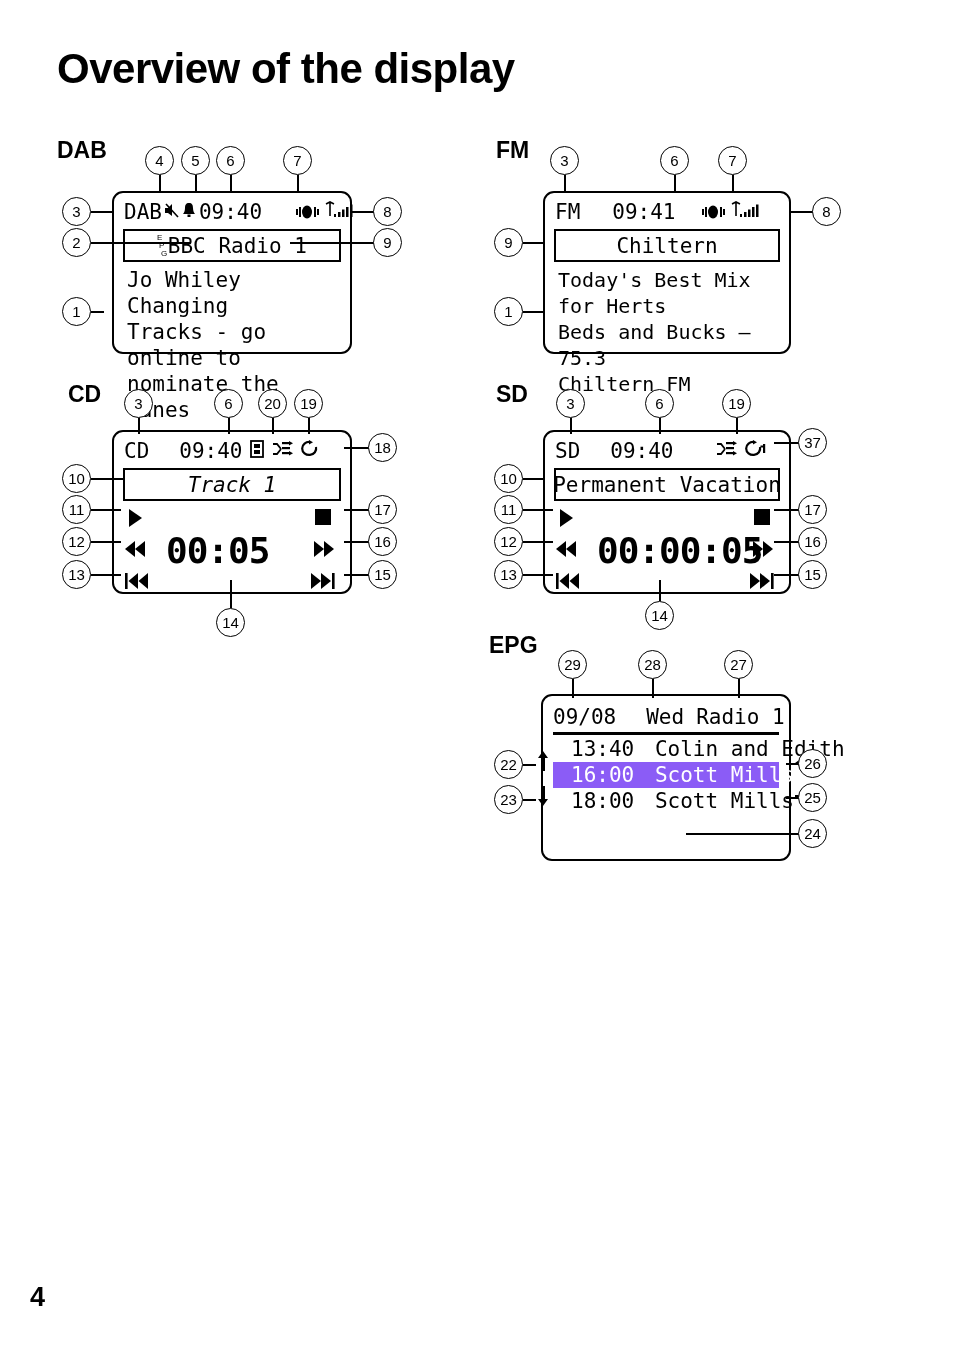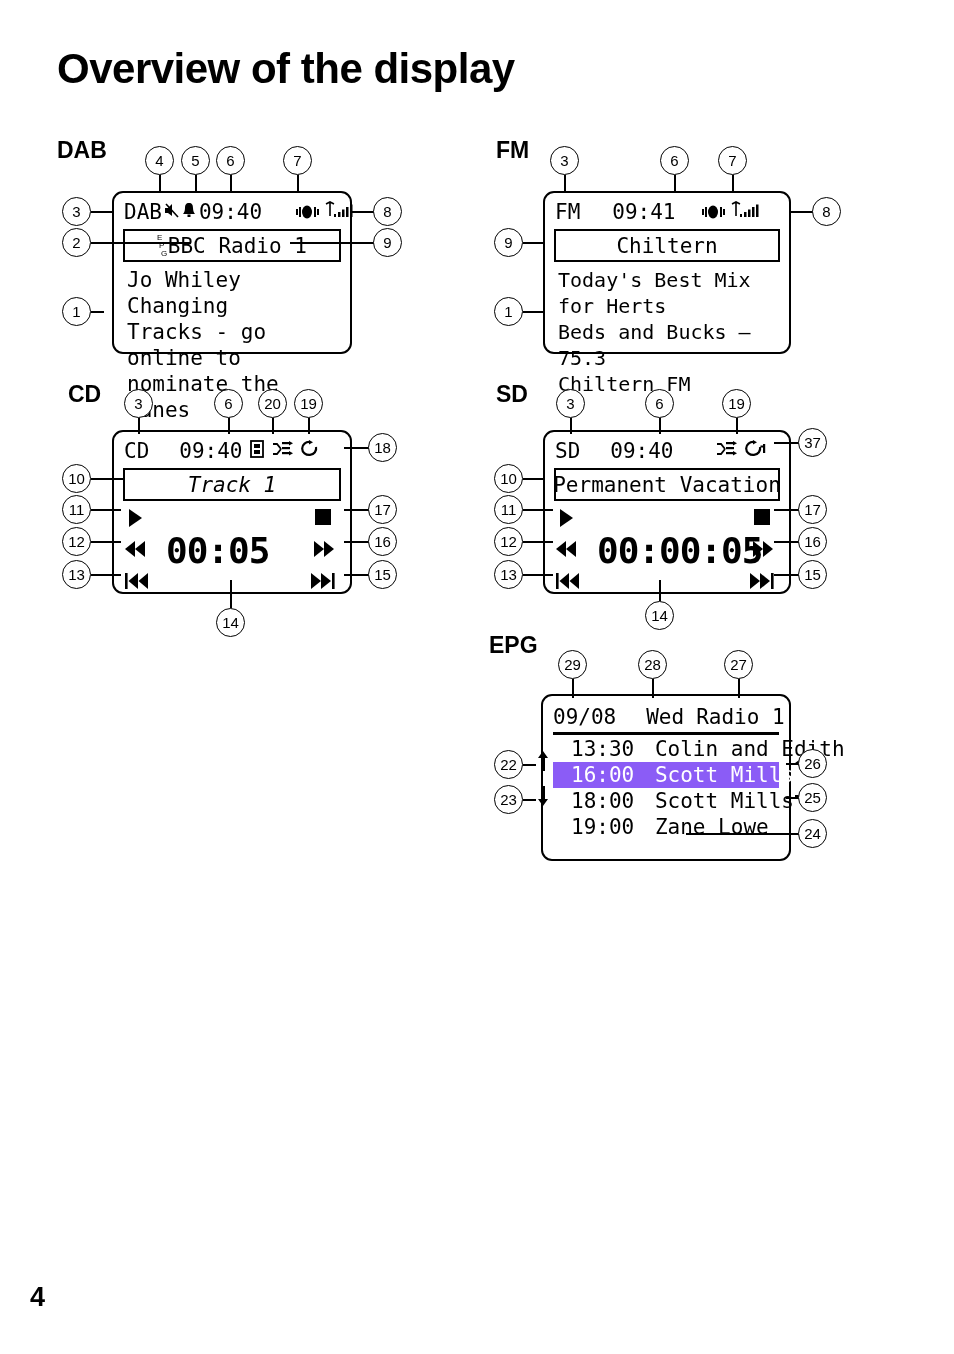--- a/index.html
+++ b/index.html
@@ -566,35 +566,31 @@
 <div class="panel" style="left:541px; top:694px; width:250px; height:167px;">
 
   <div class="epg-head">
     <span>09/08</span>
     <span style="margin-left:30px;">Wed</span>
     <span style="margin-left:12px;">Radio 1</span>
   </div>
 
   <div class="epg-list">
     <div class="epg-row">
-      <span>13:30</span>
+      <span>13:40</span>
       <span style="margin-left:8px;">Colin and Edith</span>
     </div>
     <div class="epg-row selected">
       <span>16:00</span>
       <span style="margin-left:8px;">Scott Mills</span>
     </div>
     <div class="epg-row">
       <span>18:00</span>
       <span style="margin-left:8px;">Scott Mills</span>
     </div>
-    <div class="epg-row">
-      <span>19:00</span>
-      <span style="margin-left:8px;">Zane Lowe</span>
-    </div>
   </div>
 </div>
 
 <div style="position:absolute; left:536px; top:750px;">
   <svg width="14" height="22" viewBox="0 0 14 22">
       <path d="M7 1 L12 8 H9 V21 H5 V8 H2 Z" fill="#000"></path>
     </svg>
 </div>
 <div style="position:absolute; left:536px; top:785px;">
   <svg width="14" height="22" viewBox="0 0 14 22">

